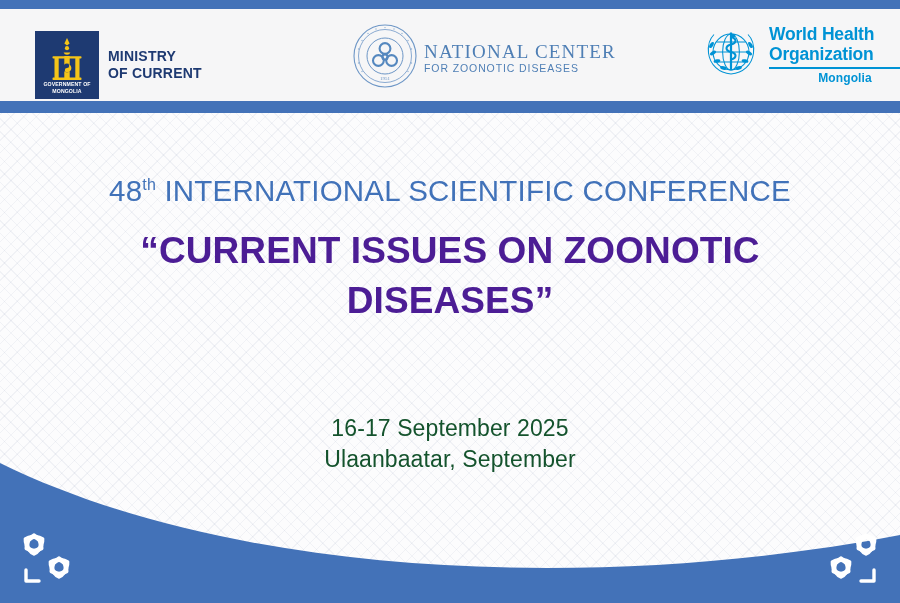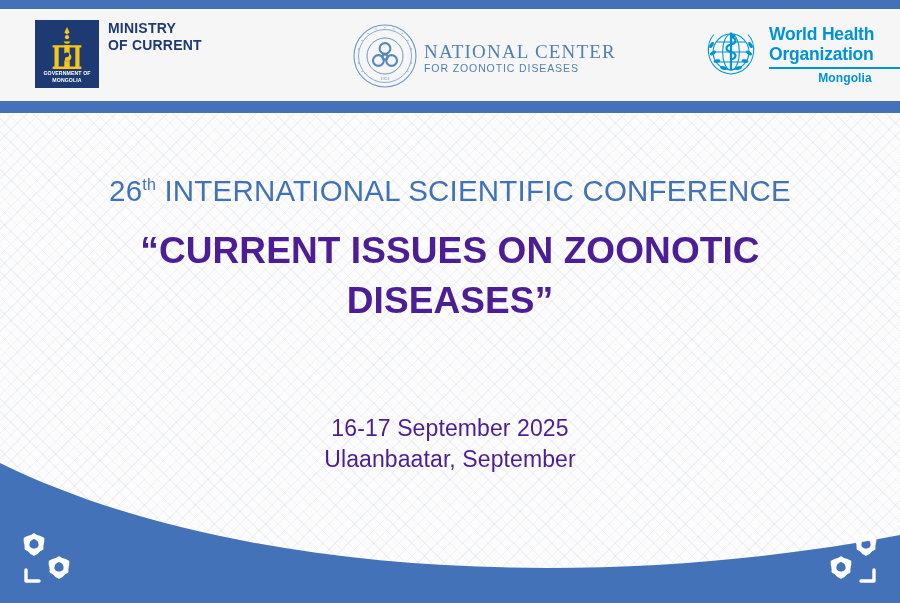--- a/index.html
+++ b/index.html
@@ -54,23 +54,23 @@
   
   .logo-row {
     position: absolute;
     left: 0; top: 9px;
     width: 900px; height: 92px;
   }
 
   
   .moh {
     position: absolute;
-    left: 35px; top: 11px;
+    left: 35px; top: 22px;
     display: flex;
-    align-items: flex-start;
+    align-items: center;
   }
   .moh-emblem {
     position: relative;
     width: 64px; height: 68px;
     background: #1e3a72;
     display: flex;
     flex-direction: column;
     align-items: center;
     justify-content: flex-start;
   }
@@ -180,21 +180,21 @@
     letter-spacing: 0.1px;
     padding: 0 78px;
   }
 
   
   .datebox {
     position: absolute;
     left: 0; top: 413px;
     width: 900px;
     text-align: center;
-    color: #4c1d95;
+    color: #14532d;
     font-size: 23px;
     line-height: 31px;
     letter-spacing: 0.1px;
   }
 
   
   .waves {
     position: absolute;
     left: 0; bottom: 0;
     width: 900px; height: 160px;
@@ -328,21 +328,21 @@
         <div class="who-name">World Health</div>
         <div class="who-name">Organization</div>
         <div class="who-underline"></div>
         <div class="who-country">Mongolia</div>
       </div>
     </div>
   </div>
 
   <div class="title-block">
     <div class="title-line1">
-      <span>26</span><sup>th</sup>
+      <span>48</span><sup>th</sup>
       <span>INTERNATIONAL SCIENTIFIC CONFERENCE</span>
     </div>
     <div class="title-main">“CURRENT ISSUES ON ZOONOTIC DISEASES”</div>
   </div>
 
   <div class="datebox">
     <div>16-17 September 2025</div>
     <div>Ulaanbaatar, September</div>
   </div>
 

